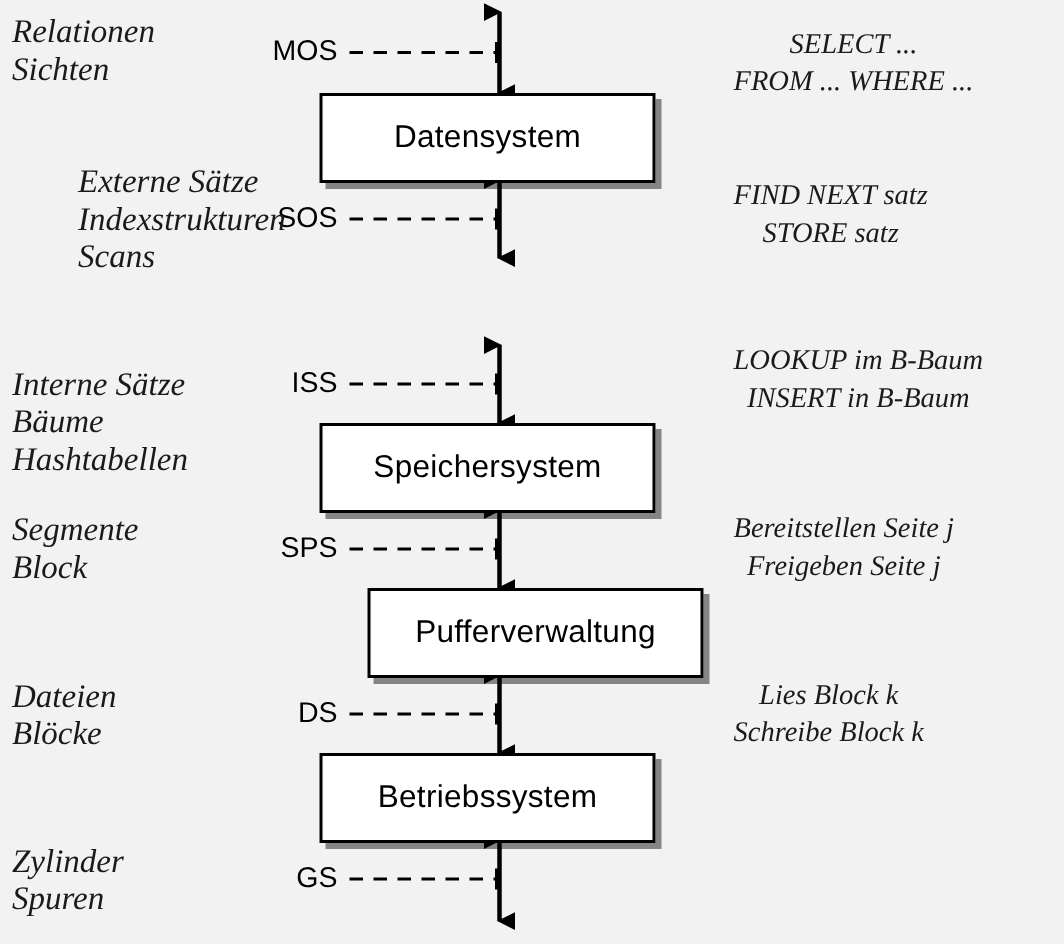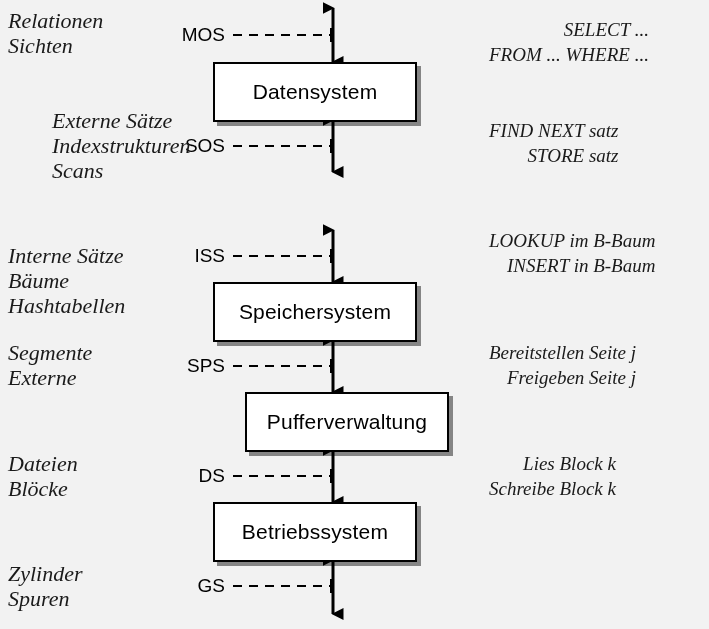--- a/index.html
+++ b/index.html
@@ -31,34 +31,34 @@
     text-align: left;
     white-space: pre-line;
   }
   .right-label {
     position: absolute;
     font-family: "Liberation Serif", serif;
     font-style: italic;
     font-size: 19px;
     color: #1a1a1a;
     line-height: 25px;
-    text-align: right;
+    text-align: center;
     white-space: pre-line;
   }
   .iface-label {
     position: absolute;
     font-family: "Liberation Sans", sans-serif;
     font-size: 19px;
     color: #000;
     text-align: right;
     white-space: nowrap;
   }
   .box {
     position: absolute;
-    width: 204px;
+    width: 224px;
     height: 60px;
     background: #ffffff;
     border: 2px solid #000000;
     box-sizing: border-box;
     box-shadow: 4px 4px 0 rgba(0,0,0,0.45);
     display: flex;
     align-items: center;
     justify-content: center;
   }
   .box-label {
@@ -135,21 +135,21 @@
 
   <div class="left-label" style="left:8px; top:8px;">Relationen
 Sichten</div>
   <div class="left-label" style="left:8px; top:108px;margin-left:44px;">Externe Sätze
 Indexstrukturen
 Scans</div>
   <div class="left-label" style="left:8px; top:218px;margin-top:25px;">Interne Sätze
 Bäume
 Hashtabellen</div>
   <div class="left-label" style="left:8px; top:340px;">Segmente
-Externe</div>
+Block</div>
   <div class="left-label" style="left:8px; top:451px;">Dateien
 Blöcke</div>
   <div class="left-label" style="left:8px; top:561px;">Zylinder
 Spuren</div>
 
   <div class="right-label" style="left:489px; top:17px;">SELECT ...
 FROM ... WHERE ...</div>
   <div class="right-label" style="left:489px; top:118px;">FIND NEXT satz
 STORE satz</div>
   <div class="right-label" style="left:489px; top:228px;">LOOKUP im B-Baum

